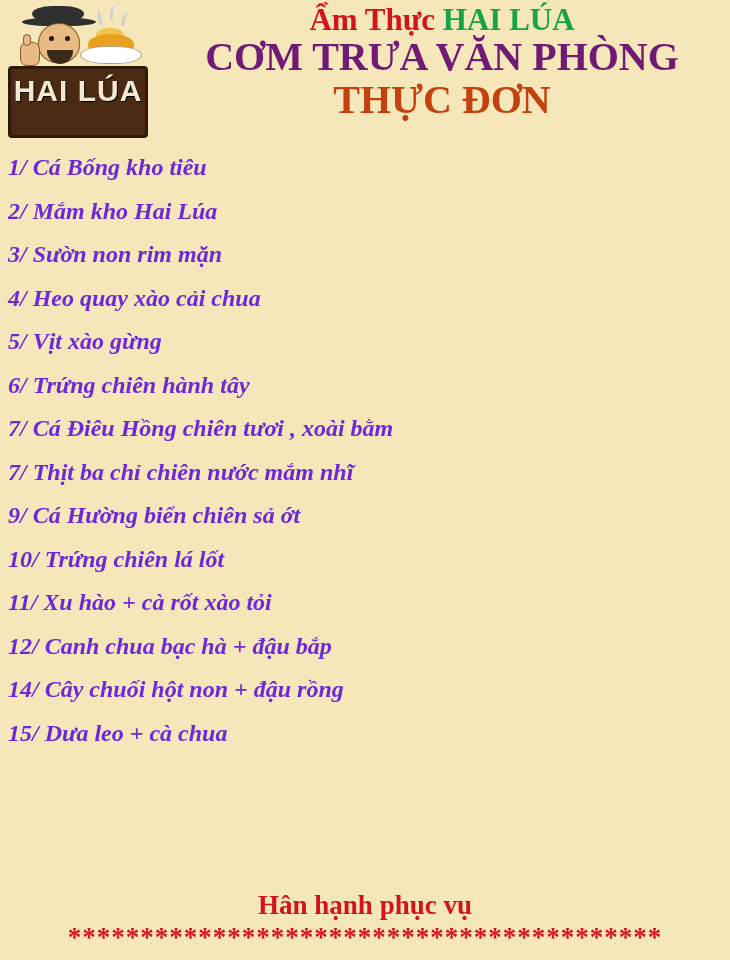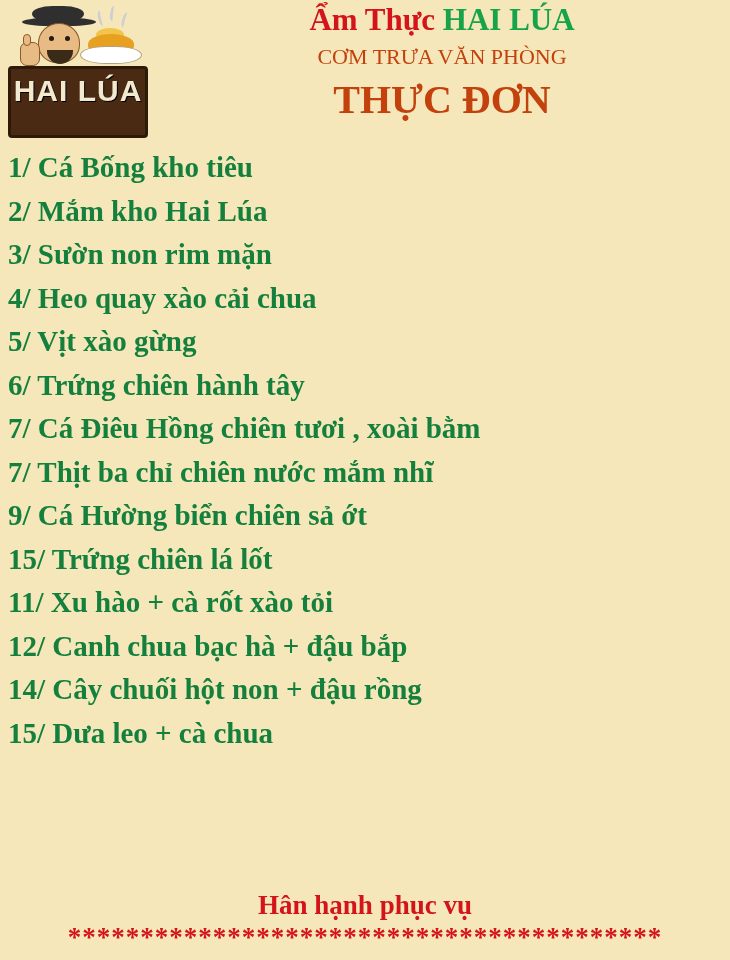--- a/index.html
+++ b/index.html
@@ -190,45 +190,46 @@
   }
   .title-line1 {
     font-size: 31px;
     font-weight: bold;
     line-height: 36px;
     white-space: nowrap;
   }
   .t-red { color: #d4141b; }
   .t-green { color: #17a34a; }
   .title-line2 {
-    font-size: 22px;
-    font-weight: normal;
-    color: #c2410c;
+    font-size: 40px;
+    font-weight: bold;
+    color: #701a75;
     line-height: 38px;
     white-space: nowrap;
   }
   .title-line3 {
     font-size: 40px;
     font-weight: bold;
     color: #c2410c;
     line-height: 48px;
     white-space: nowrap;
   }
 
   
   .menu {
     position: absolute;
     left: 8px;
     top: 146px;
     right: 8px;
   }
   .menu-item {
-    font-size: 29px;
-    font-weight: bold;
-    color: #15803d;
+    font-size: 24px;
+    font-style: italic;
+    font-weight: bold;
+    color: #6d28d9;
     line-height: 43.5px;
     white-space: nowrap;
   }
 
   
   .footer {
     position: absolute;
     left: 0;
     right: 0;
     bottom: 8px;
@@ -292,21 +293,21 @@
   <div class="menu">
     <div class="menu-item">1/ Cá Bống kho tiêu</div>
     <div class="menu-item">2/ Mắm kho Hai Lúa</div>
     <div class="menu-item">3/ Sườn non rim mặn</div>
     <div class="menu-item">4/ Heo quay xào cải chua</div>
     <div class="menu-item">5/ Vịt xào gừng</div>
     <div class="menu-item">6/ Trứng chiên hành tây</div>
     <div class="menu-item">7/ Cá Điêu Hồng chiên tươi , xoài bằm</div>
     <div class="menu-item">7/ Thịt ba chỉ chiên nước mắm nhĩ</div>
     <div class="menu-item">9/ Cá Hường biển chiên sả ớt</div>
-    <div class="menu-item">15/ Trứng chiên lá lốt</div>
+    <div class="menu-item">10/ Trứng chiên lá lốt</div>
     <div class="menu-item">11/ Xu hào + cà rốt xào tỏi</div>
     <div class="menu-item">12/ Canh chua bạc hà + đậu bắp</div>
     <div class="menu-item">14/ Cây chuối hột non + đậu rồng</div>
     <div class="menu-item">15/ Dưa leo + cà chua</div>
   </div>
 
   <div class="footer">
     <div class="footer-thanks">Hân hạnh phục vụ</div>
     <div class="footer-stars">*****************************************</div>
   </div>

